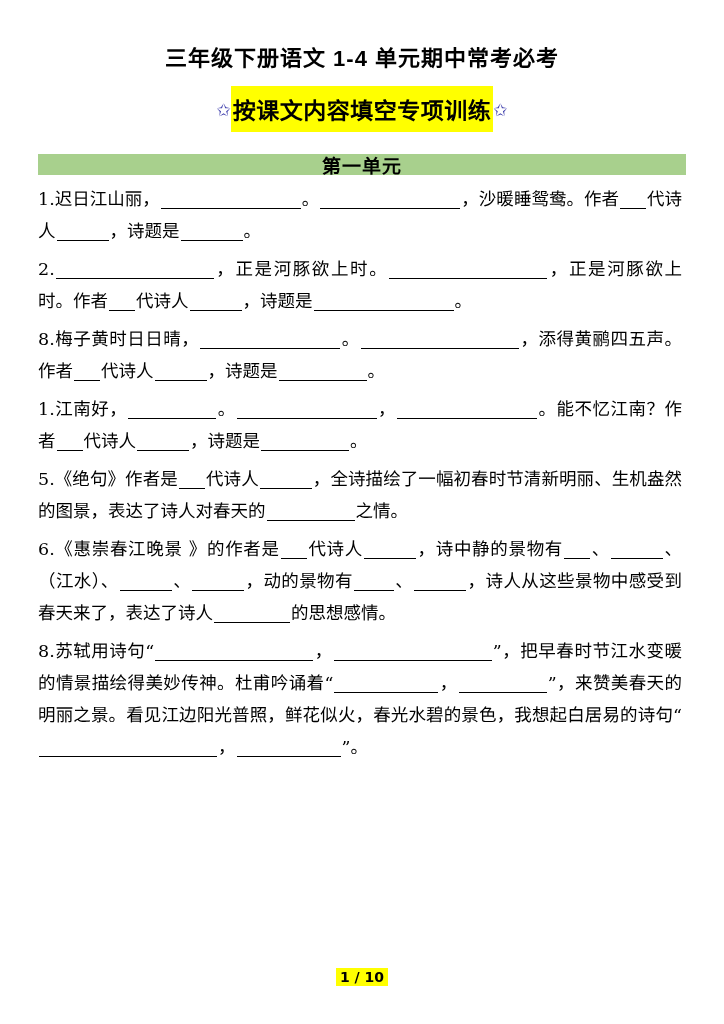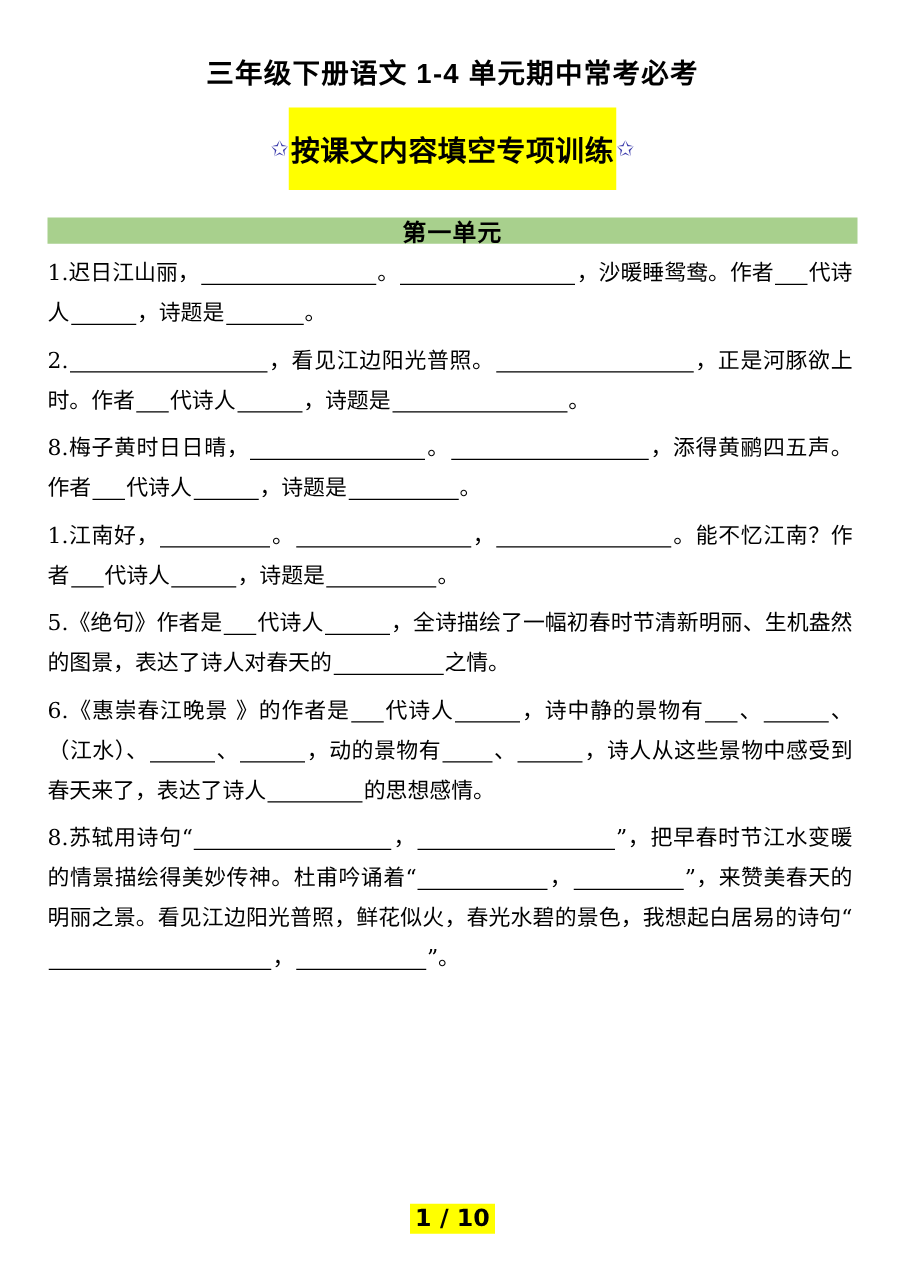--- a/index.html
+++ b/index.html
@@ -49,21 +49,21 @@
     font-size: 17px;
     line-height: 1;
     position: relative;
     top: 1px;
   }
   .subtitle-hl {
     background: #ffff00;
     font-size: 23px;
     font-weight: 700;
     letter-spacing: 0.5px;
-    padding: 16px 2px;
+    padding: 6px 2px;
     font-family: "DejaVu Serif", "Liberation Serif", serif;
   }
 
   
   .section-bar {
     margin: 22px auto 0 auto;
     width: 648px;
     height: 21px;
     background: #a8d08d;
     display: flex;
@@ -115,21 +115,21 @@
   
   .footer {
     position: absolute;
     left: 0;
     right: 0;
     bottom: 38px;
     text-align: center;
   }
   .page-num {
     background: #ffff00;
-    font-size: 19px;
+    font-size: 14px;
     font-weight: 700;
     padding: 1px 4px;
     font-family: "DejaVu Sans", "Liberation Sans", sans-serif;
   }
 </style>
 </head>
 <body>
 
 <div class="page">
 
@@ -142,21 +142,21 @@
       <span class="star">✩</span>
     </div>
   </div>
 
   <div class="section-bar">
     <span class="section-bar-label">第一单元</span>
   </div>
 
   <div class="questions" id="questions">
       <div class="q"><span class="t">1.迟日江山丽，</span><span class="bl w9"></span><span class="t">。</span><span class="bl w9"></span><span class="t">，沙暖睡鸳鸯。作者</span><span class="bl w1"></span><span class="t">代诗人</span><span class="bl w3"></span><span class="t">，诗题是</span><span class="bl w4"></span><span class="t">。</span></div>
-      <div class="q"><span class="t">2.</span><span class="bl w10"></span><span class="t">，看见江边阳光普照。</span><span class="bl w10"></span><span class="t">，正是河豚欲上时。作者</span><span class="bl w1"></span><span class="t">代诗人</span><span class="bl w3"></span><span class="t">，诗题是</span><span class="bl w9"></span><span class="t">。</span></div>
+      <div class="q"><span class="t">2.</span><span class="bl w10"></span><span class="t">，正是河豚欲上时。</span><span class="bl w10"></span><span class="t">，正是河豚欲上时。作者</span><span class="bl w1"></span><span class="t">代诗人</span><span class="bl w3"></span><span class="t">，诗题是</span><span class="bl w9"></span><span class="t">。</span></div>
       <div class="q"><span class="t">8.梅子黄时日日晴，</span><span class="bl w9"></span><span class="t">。</span><span class="bl w10"></span><span class="t">，添得黄鹂四五声。作者</span><span class="bl w1"></span><span class="t">代诗人</span><span class="bl w3"></span><span class="t">，诗题是</span><span class="bl w6"></span><span class="t">。</span></div>
       <div class="q"><span class="t">1.江南好，</span><span class="bl w6"></span><span class="t">。</span><span class="bl w9"></span><span class="t">，</span><span class="bl w9"></span><span class="t">。能不忆江南？作者</span><span class="bl w1"></span><span class="t">代诗人</span><span class="bl w3"></span><span class="t">，诗题是</span><span class="bl w6"></span><span class="t">。</span></div>
       <div class="q"><span class="t">5.《绝句》作者是</span><span class="bl w1"></span><span class="t">代诗人</span><span class="bl w3"></span><span class="t">，全诗描绘了一幅初春时节清新明丽、生机盎然的图景，表达了诗人对春天的</span><span class="bl w6"></span><span class="t">之情。</span></div>
       <div class="q"><span class="t">6.《惠崇春江晚景 》的作者是</span><span class="bl w1"></span><span class="t">代诗人</span><span class="bl w3"></span><span class="t">，诗中静的景物有</span><span class="bl w1"></span><span class="t">、</span><span class="bl w3"></span><span class="t">、（江水）、</span><span class="bl w3"></span><span class="t">、</span><span class="bl w3"></span><span class="t">，动的景物有</span><span class="bl w2"></span><span class="t">、</span><span class="bl w3"></span><span class="t">，诗人从这些景物中感受到春天来了，表达了诗人</span><span class="bl w5"></span><span class="t">的思想感情。</span></div>
       <div class="q"><span class="t">8.苏轼用诗句“</span><span class="bl w10"></span><span class="t">，</span><span class="bl w10"></span><span class="t">”，把早春时节江水变暖的情景描绘得美妙传神。杜甫吟诵着“</span><span class="bl w7"></span><span class="t">，</span><span class="bl w6"></span><span class="t">”，来赞美春天的明丽之景。看见江边阳光普照，鲜花似火，春光水碧的景色，我想起白居易的诗句“</span><span class="bl w11"></span><span class="t">，</span><span class="bl w7"></span><span class="t">”。</span></div>
     </div>
 
   <div class="footer">
     <span class="page-num">1 / 10</span>
   </div>

